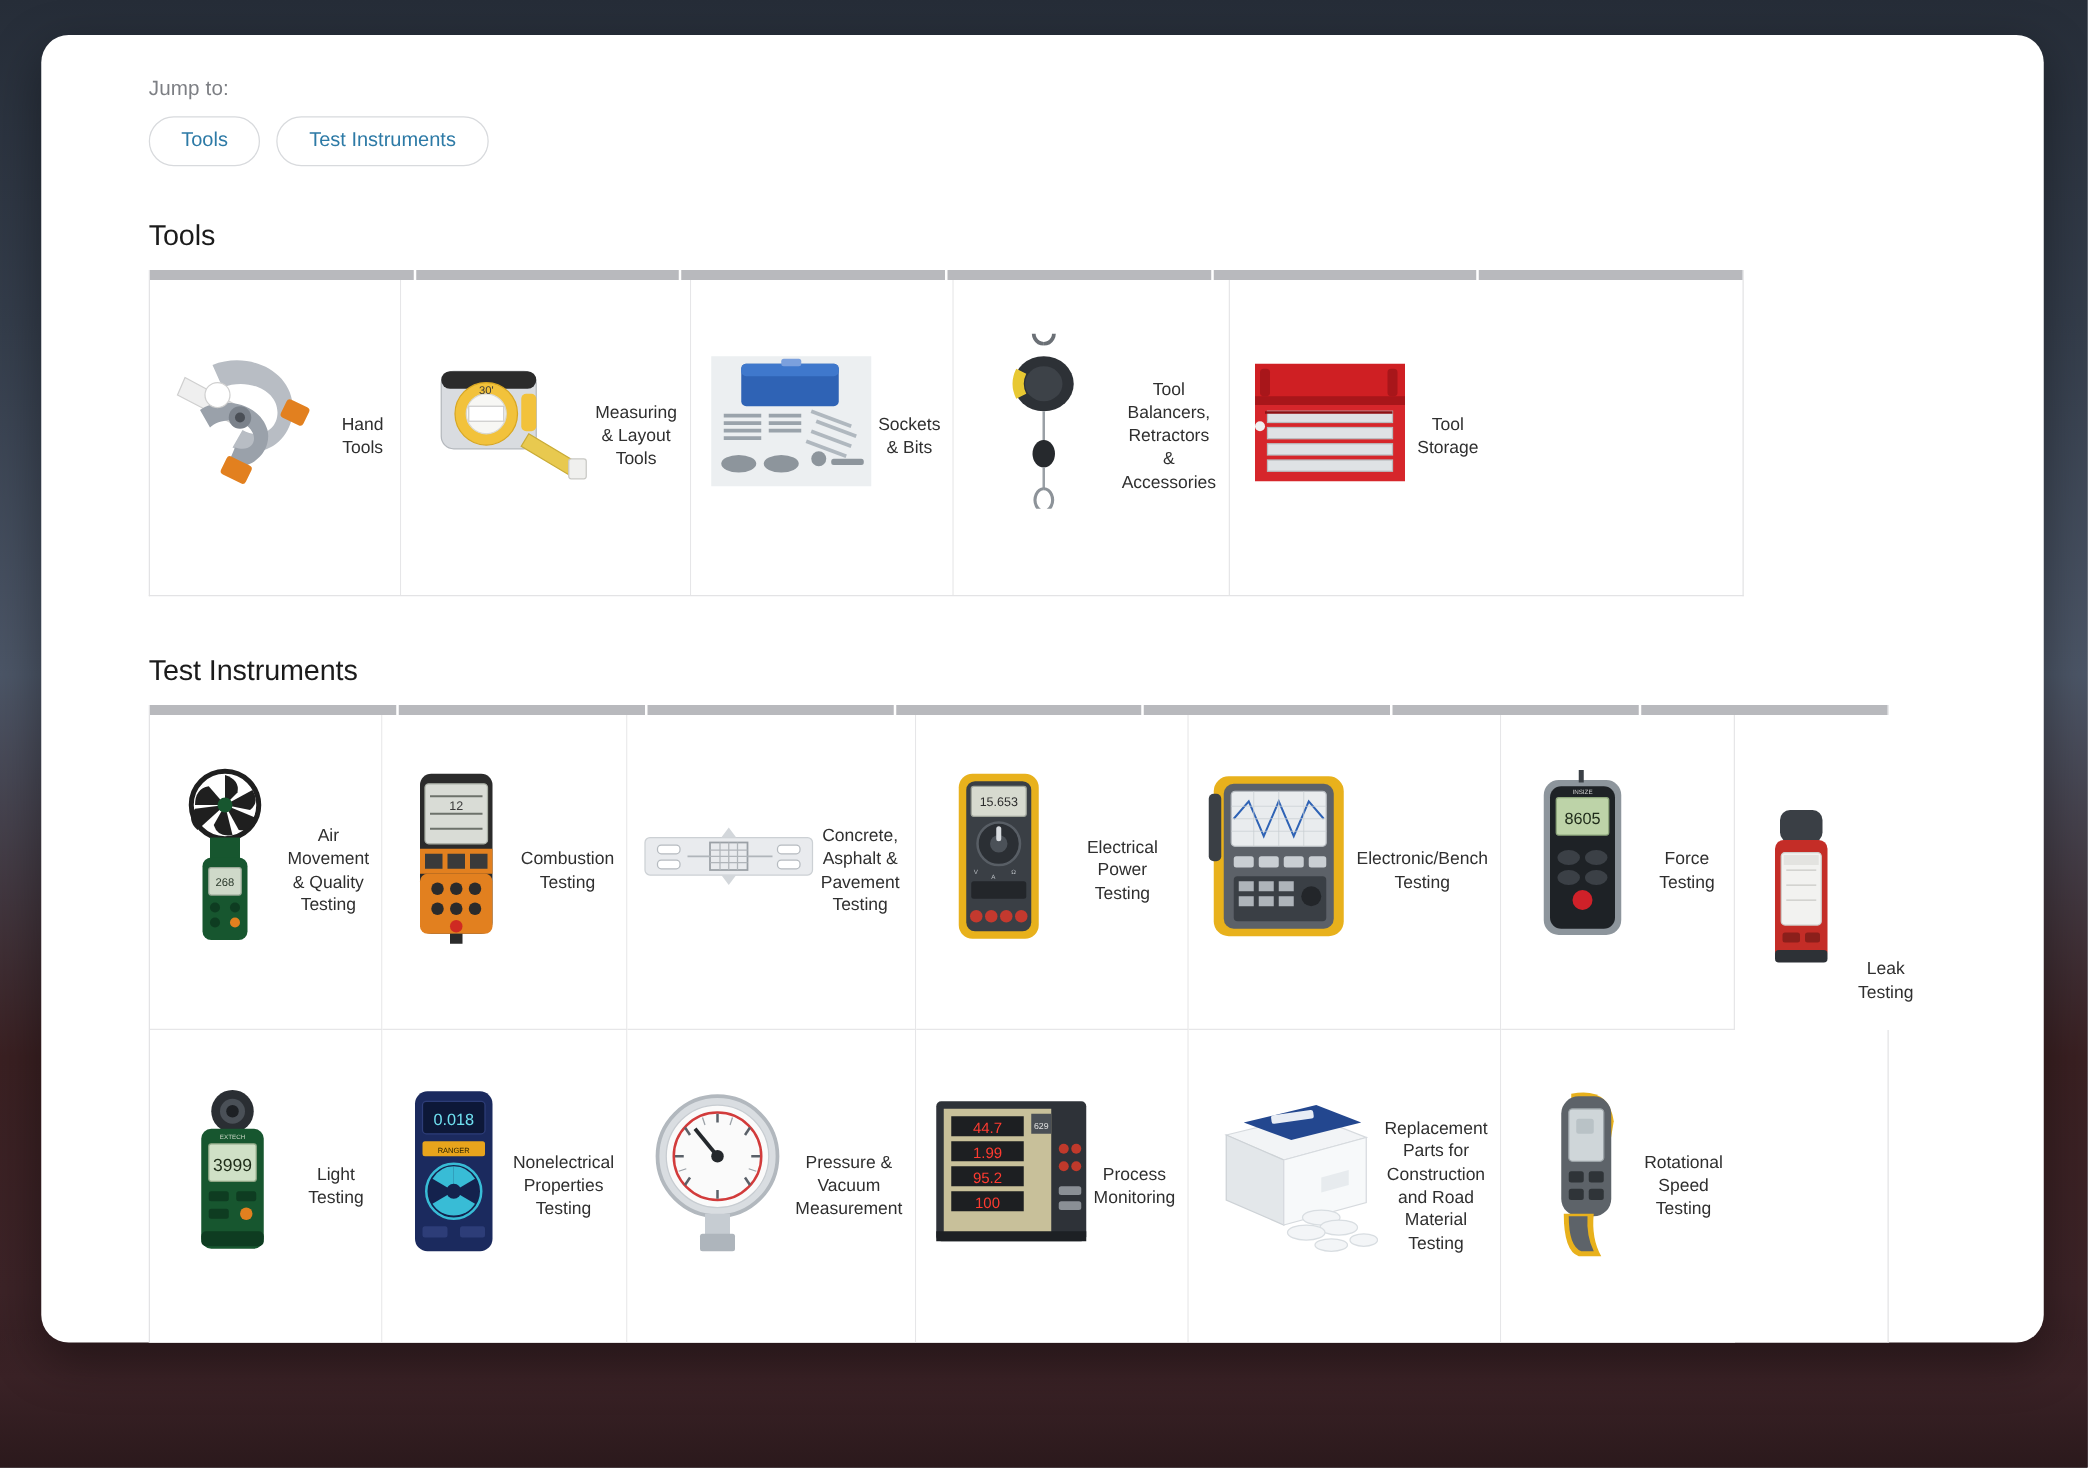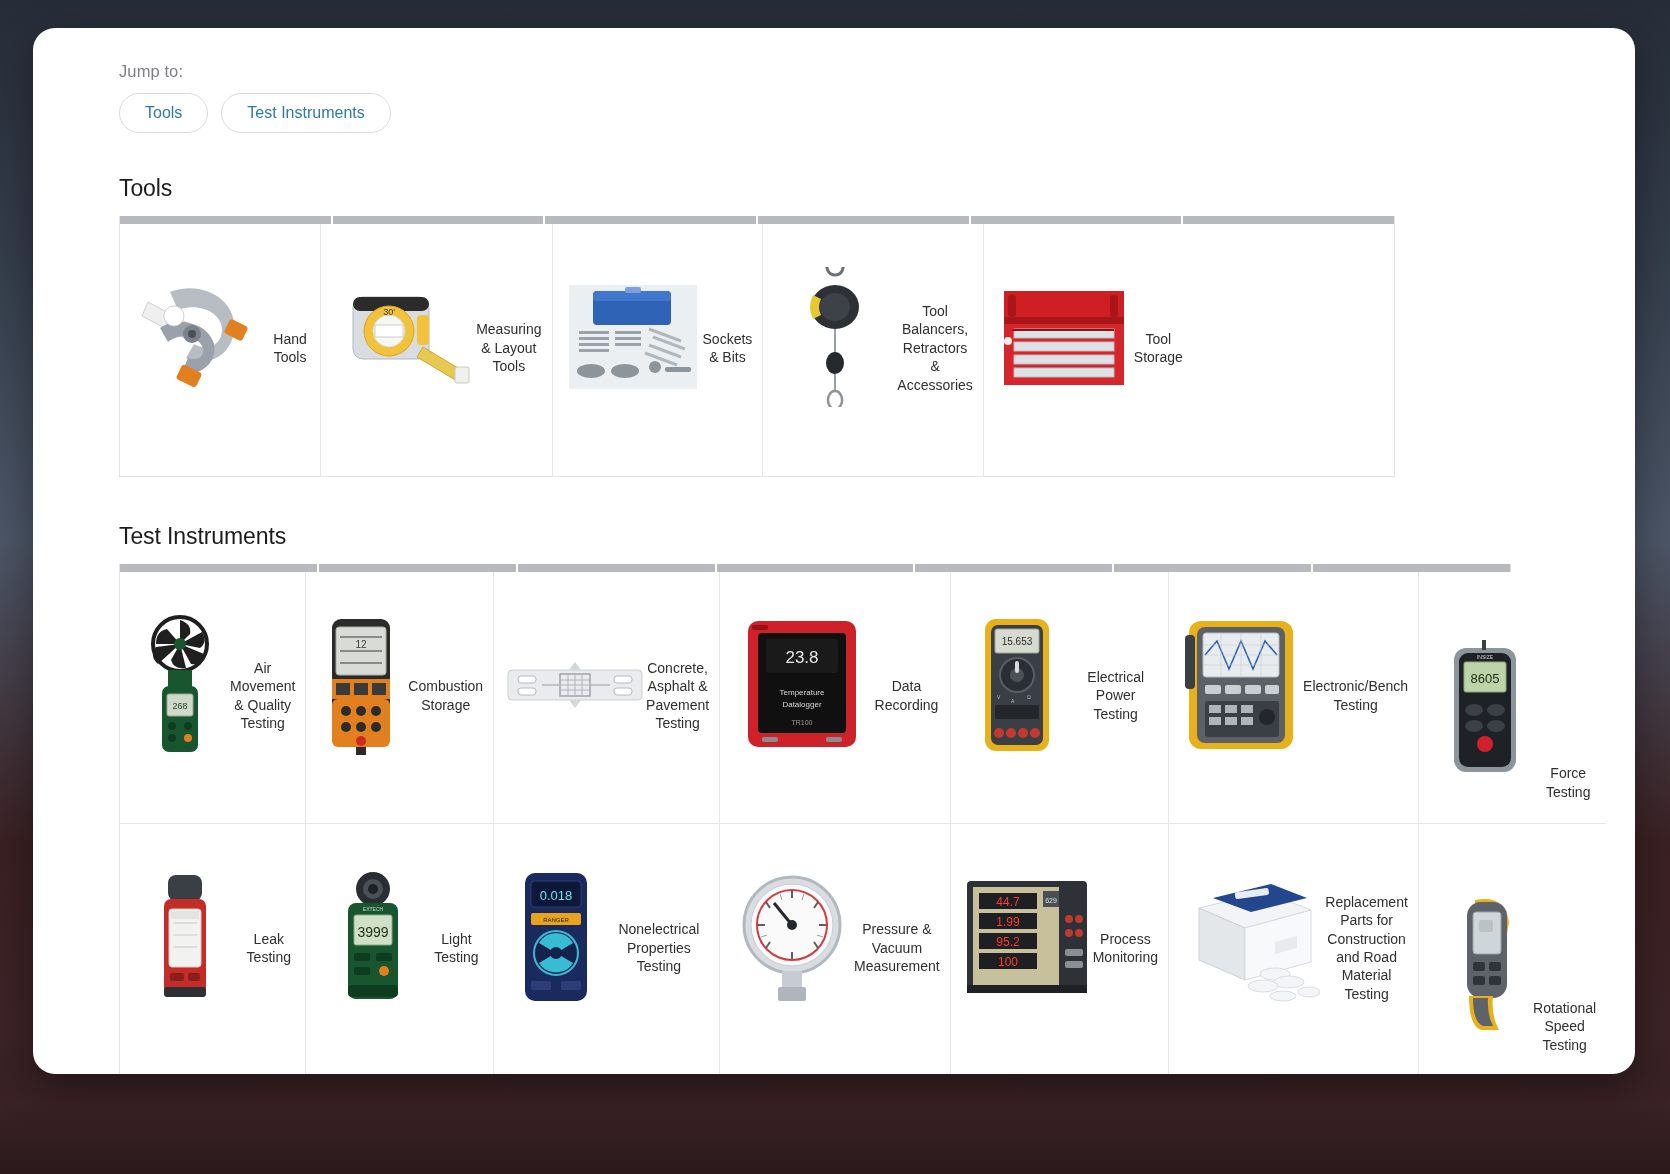--- a/index.html
+++ b/index.html
@@ -355,21 +355,21 @@
                           <circle cx="60" cy="98" r="5"></circle>
           <circle cx="30" cy="114" r="5"></circle>
                           <circle cx="45" cy="114" r="5"></circle>
                           <circle cx="60" cy="114" r="5"></circle>
                         </g>
         <circle cx="45" cy="128" r="5" fill="#cf2a22"></circle>
         <rect x="40" y="134" width="10" height="8" fill="#2b2b2b"></rect>
       </g>
                     </svg>
                   </div>
-                  <div class="card-label">Combustion Storage</div>
+                  <div class="card-label">Combustion Testing</div>
                 </div>
                 <div class="card">
                   <div class="thumb">
                     <svg width="142" height="90" viewBox="0 0 142 90">
                       <g>
         <rect x="4" y="30" width="134" height="30" rx="4" fill="#e9ebee" stroke="#ccd0d4"></rect>
         <rect x="14" y="36" width="18" height="7" rx="3" fill="#fff" stroke="#b6bbc0"></rect>
         <rect x="14" y="48" width="18" height="7" rx="3" fill="#fff" stroke="#b6bbc0"></rect>
         <rect x="110" y="36" width="18" height="7" rx="3" fill="#fff" stroke="#b6bbc0"></rect>
         <rect x="110" y="48" width="18" height="7" rx="3" fill="#fff" stroke="#b6bbc0"></rect>
@@ -386,41 +386,20 @@
         <path d="M71 68 l6 -8 l-12 0 Z" fill="#d3d7db"></path>
         <line x1="38" y1="45" x2="56" y2="45" stroke="#b0b5ba" stroke-width="1.4"></line>
         <line x1="86" y1="45" x2="106" y2="45" stroke="#b0b5ba" stroke-width="1.4"></line>
       </g>
                     </svg>
                   </div>
                   <div class="card-label">Concrete, Asphalt &amp; Pavement Testing</div>
                 </div>
                 <div class="card">
                   <div class="thumb">
-                    <svg width="124" height="140" viewBox="0 0 124 140">
-                      <g>
-        <rect x="8" y="6" width="108" height="126" rx="10" fill="#cf2129"></rect>
-        <rect x="18" y="18" width="88" height="100" rx="4" fill="#101010"></rect>
-        <rect x="26" y="24" width="72" height="34" rx="2" fill="#1a1a1a"></rect>
-        <text x="62" y="48" font-size="17" text-anchor="middle" fill="#e8e8e8" font-family="Liberation Sans">23.8</text>
-        <text x="62" y="80" font-size="8" text-anchor="middle" fill="#d8d8d8" font-family="Liberation Sans">Temperature</text>
-        <text x="62" y="92" font-size="8" text-anchor="middle" fill="#d8d8d8" font-family="Liberation Sans">Datalogger</text>
-        <text x="62" y="110" font-size="7" text-anchor="middle" fill="#9a9a9a" font-family="Liberation Sans">TR100</text>
-        <g fill="#8c8c8c">
-                          <rect x="22" y="122" width="16" height="5" rx="2"></rect>
-                          <rect x="86" y="122" width="16" height="5" rx="2"></rect>
-                        </g>
-        <rect x="12" y="10" width="16" height="5" rx="2" fill="#9a1218"></rect>
-      </g>
-                    </svg>
-                  </div>
-                  <div class="card-label">Data Recording</div>
-                </div>
-                <div class="card">
-                  <div class="thumb">
                     <svg width="92" height="144" viewBox="0 0 92 144">
                       <g>
         <rect x="14" y="6" width="64" height="132" rx="11" fill="#e8b11c"></rect>
         <rect x="20" y="12" width="52" height="120" rx="7" fill="#3a3f45"></rect>
         <rect x="24" y="16" width="44" height="24" rx="2" fill="#d7dacf" stroke="#9fa49a"></rect>
         <text x="46" y="32" font-size="10" text-anchor="middle" fill="#2c2c2c" font-family="Liberation Sans">15.653</text>
         <circle cx="46" cy="62" r="17" fill="#2b2f34" stroke="#585e65" stroke-width="2"></circle>
         <circle cx="46" cy="62" r="7" fill="#4b5158"></circle>
         <rect x="44" y="48" width="4" height="12" rx="2" fill="#d8dce0"></rect>
         <g fill="#b9bec3" font-size="5" font-family="Liberation Sans">

